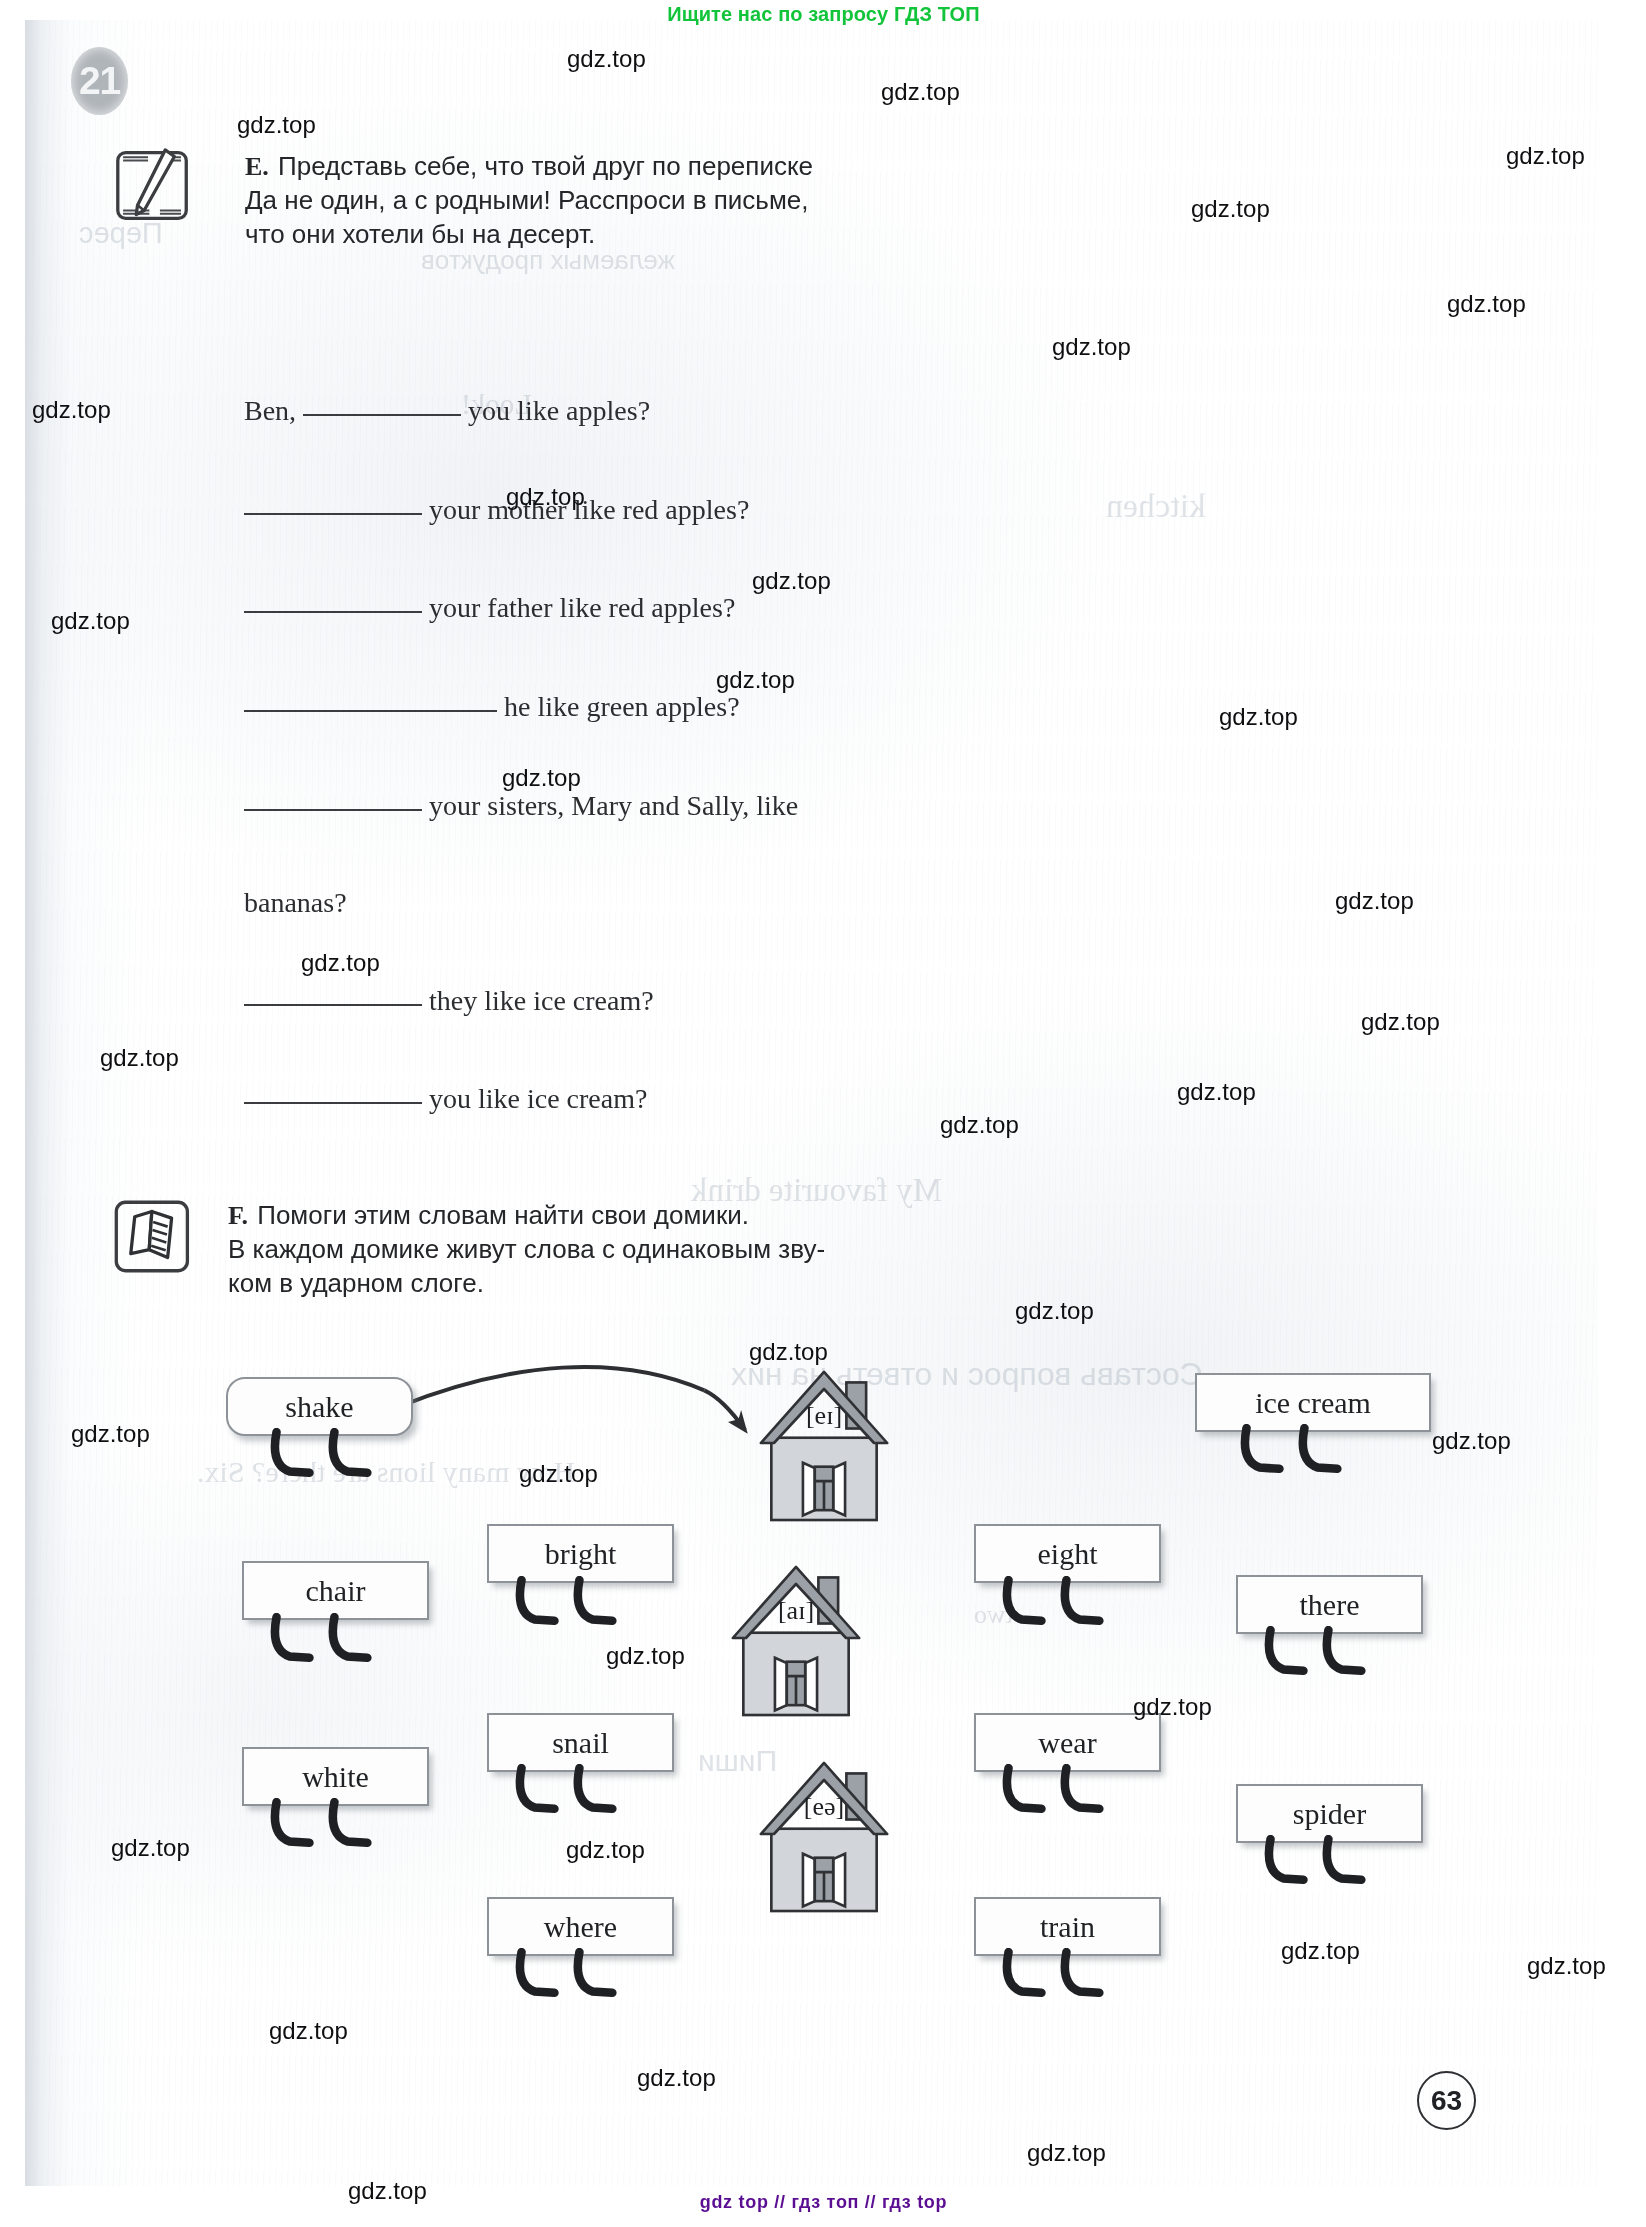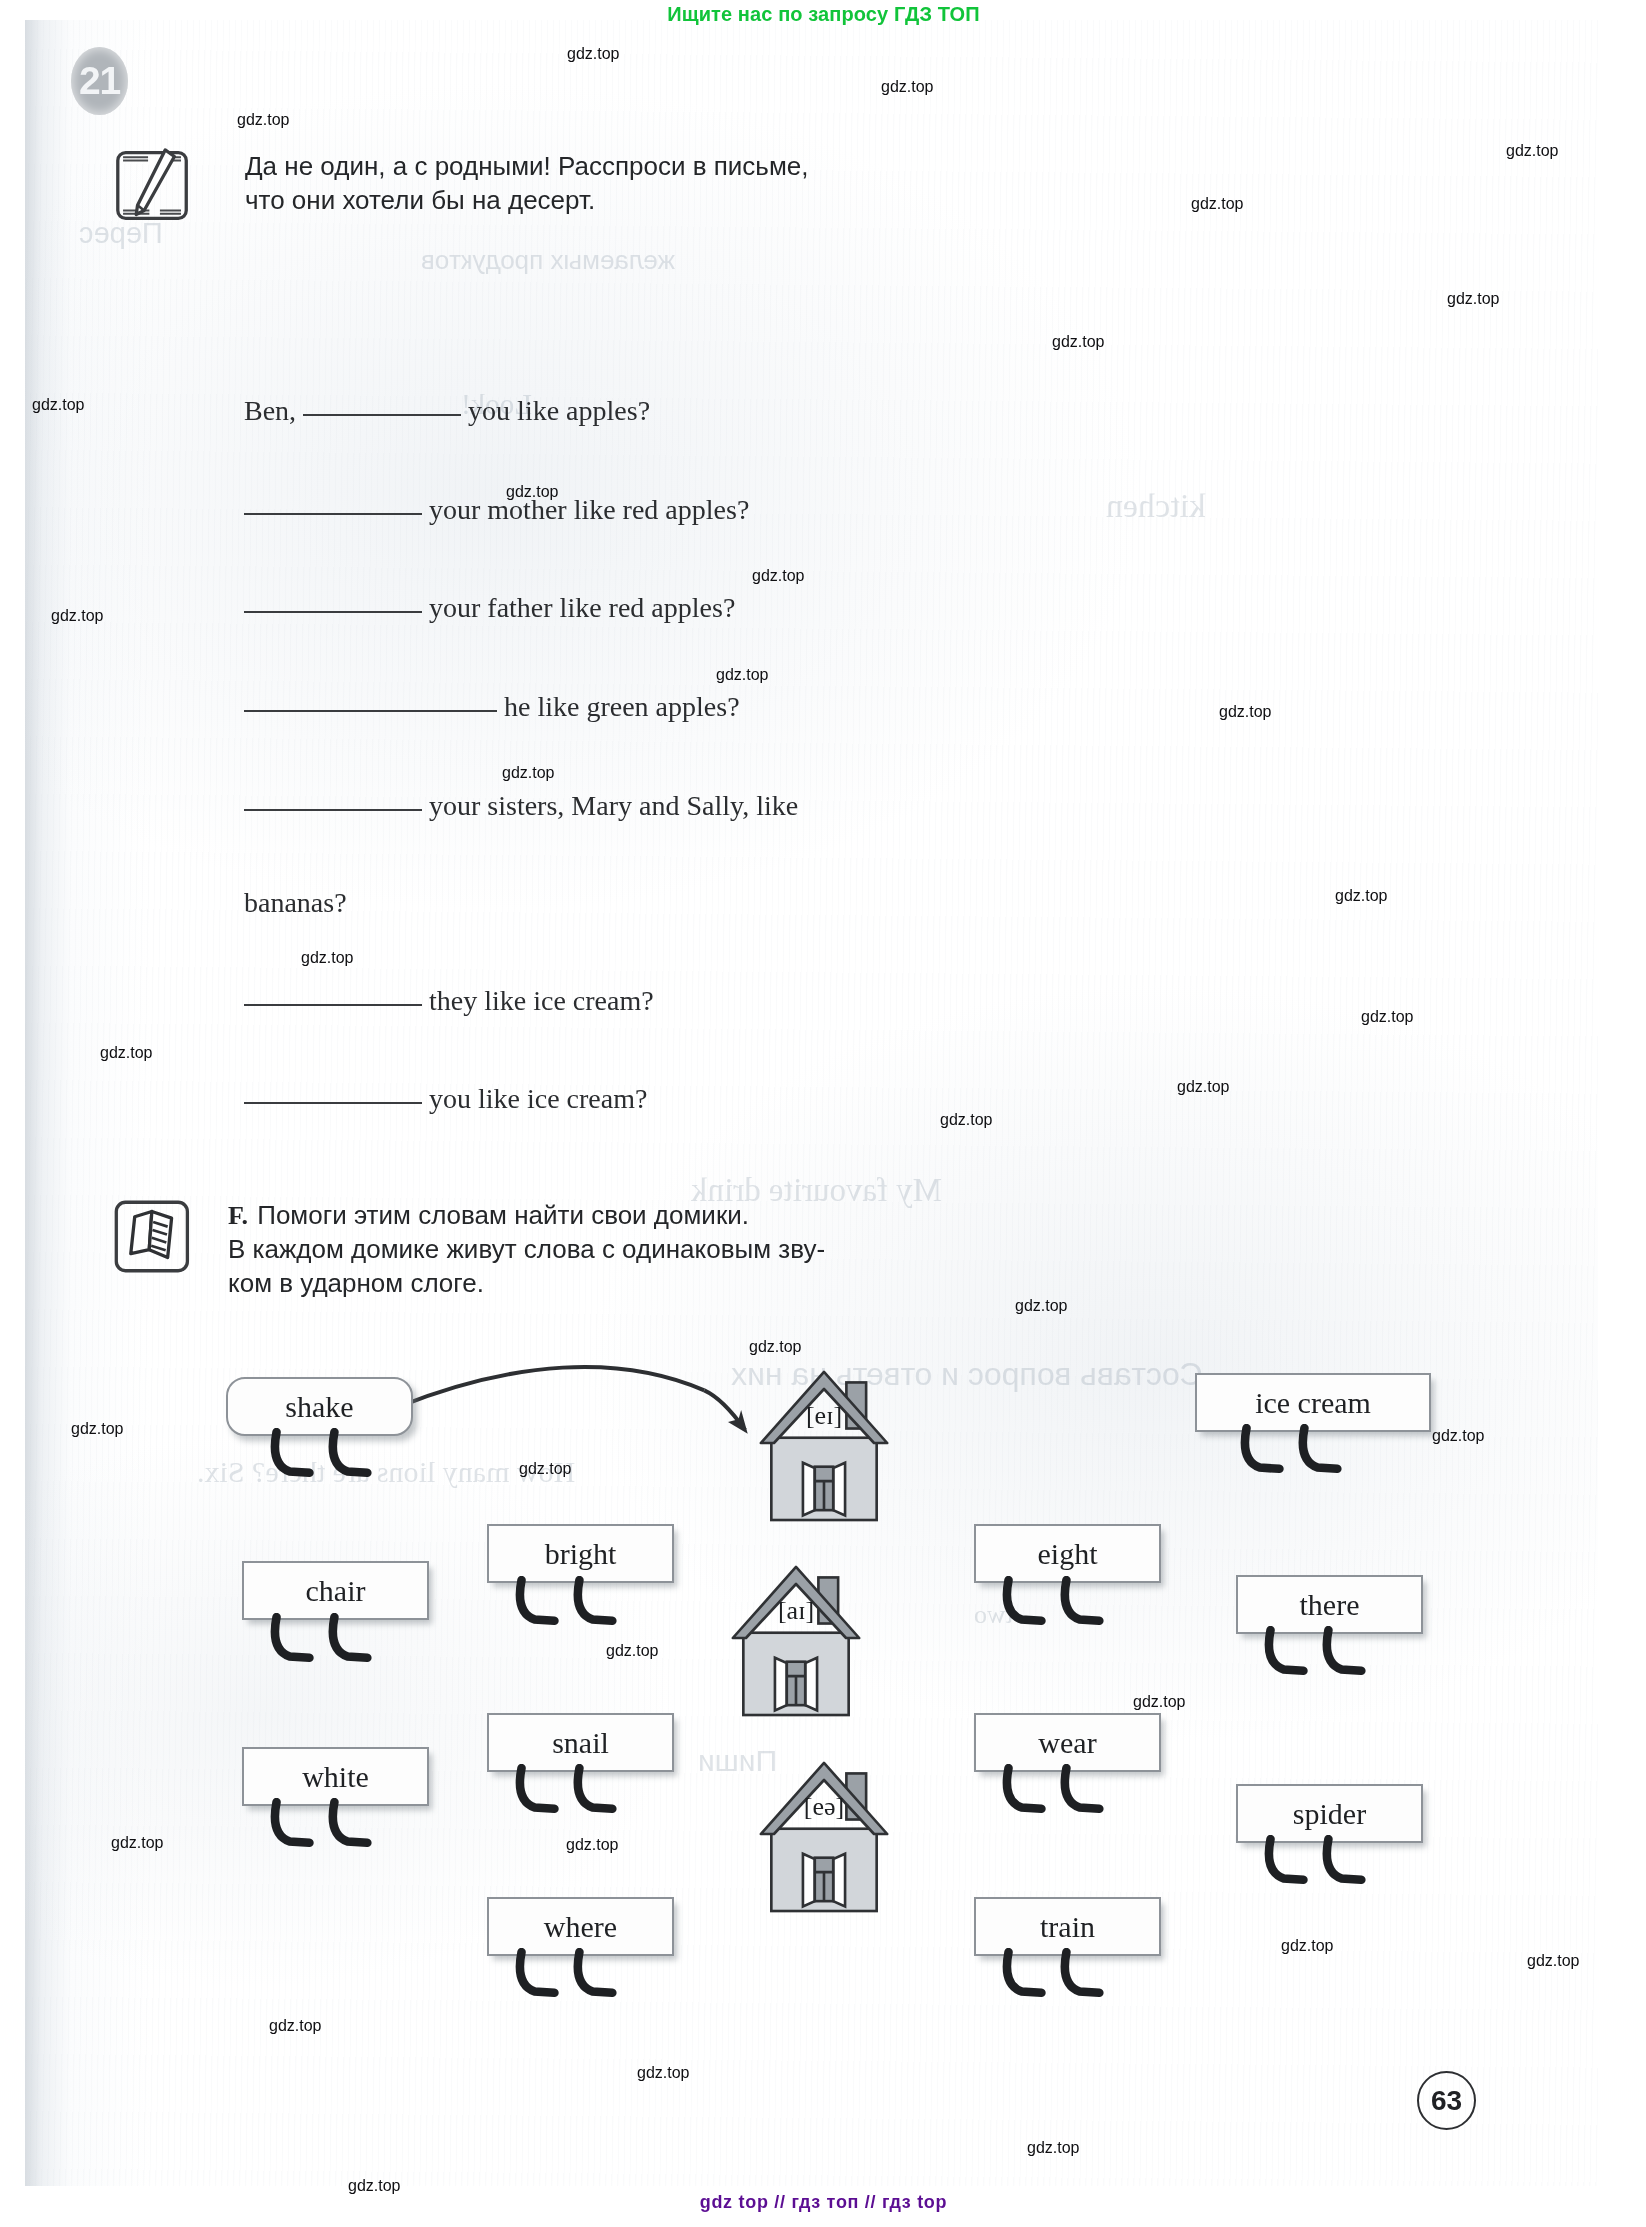--- a/index.html
+++ b/index.html
@@ -56,21 +56,21 @@
     font-size: 20px;
     font-weight: bold;
     letter-spacing: 0.1px;
   }
 
   
   .wm {
     position: absolute;
     color: #0f0f12;
     font-family: "Liberation Sans", sans-serif;
-    font-size: 16px;
+    font-size: 24px;
     white-space: nowrap;
     user-select: none;
   }
 
   
   #num-bubble {
     position: absolute;
     left: 71px; top: 47px;
     width: 57px; height: 68px;
     border-radius: 50%;
@@ -191,20 +191,23 @@
 <div class="task-icon" style="left:111px; top:146px;">
   <svg width="86" height="79" viewBox="0 0 130 120">
     <rect x="10" y="10" width="104" height="100" rx="12" ry="12" fill="none" stroke="#3b3d40" stroke-width="5"></rect>
     <path d="M18 17 H56 M18 22 H56 M18 103 H58 M18 98 H58 M78 17 H106 M78 22 H106 M74 103 H106 M74 98 H106" stroke="#4a4c4f" stroke-width="3" fill="none"></path>
     <path d="M82 6 L96 16 L50 98 L38 104 L40 90 Z" fill="#ffffff" stroke="#3b3d40" stroke-width="5" stroke-linejoin="round"></path>
     <path d="M40 90 L50 98" stroke="#3b3d40" stroke-width="4"></path>
   </svg>
 </div>
 
 <div class="task-text" style="left:245px; top:150px;">
+  <div style="position:relative;">
+    <span class="task-letter">E.</span><span>Представь  себе,  что  твой  друг  по  переписке</span>
+  </div>
   <div>Да  не  один,  а  с  родными!  Расспроси  в  письме,</div>
   <div>что  они  хотели  бы  на  десерт.</div>
 </div>
 
 <div class="en-line" style="left:244px; top:395px;">
   <span>Ben,</span>
   <span class="blank" style="width:158px;"></span>
   <span>you  like  apples?</span>
 </div>
 

